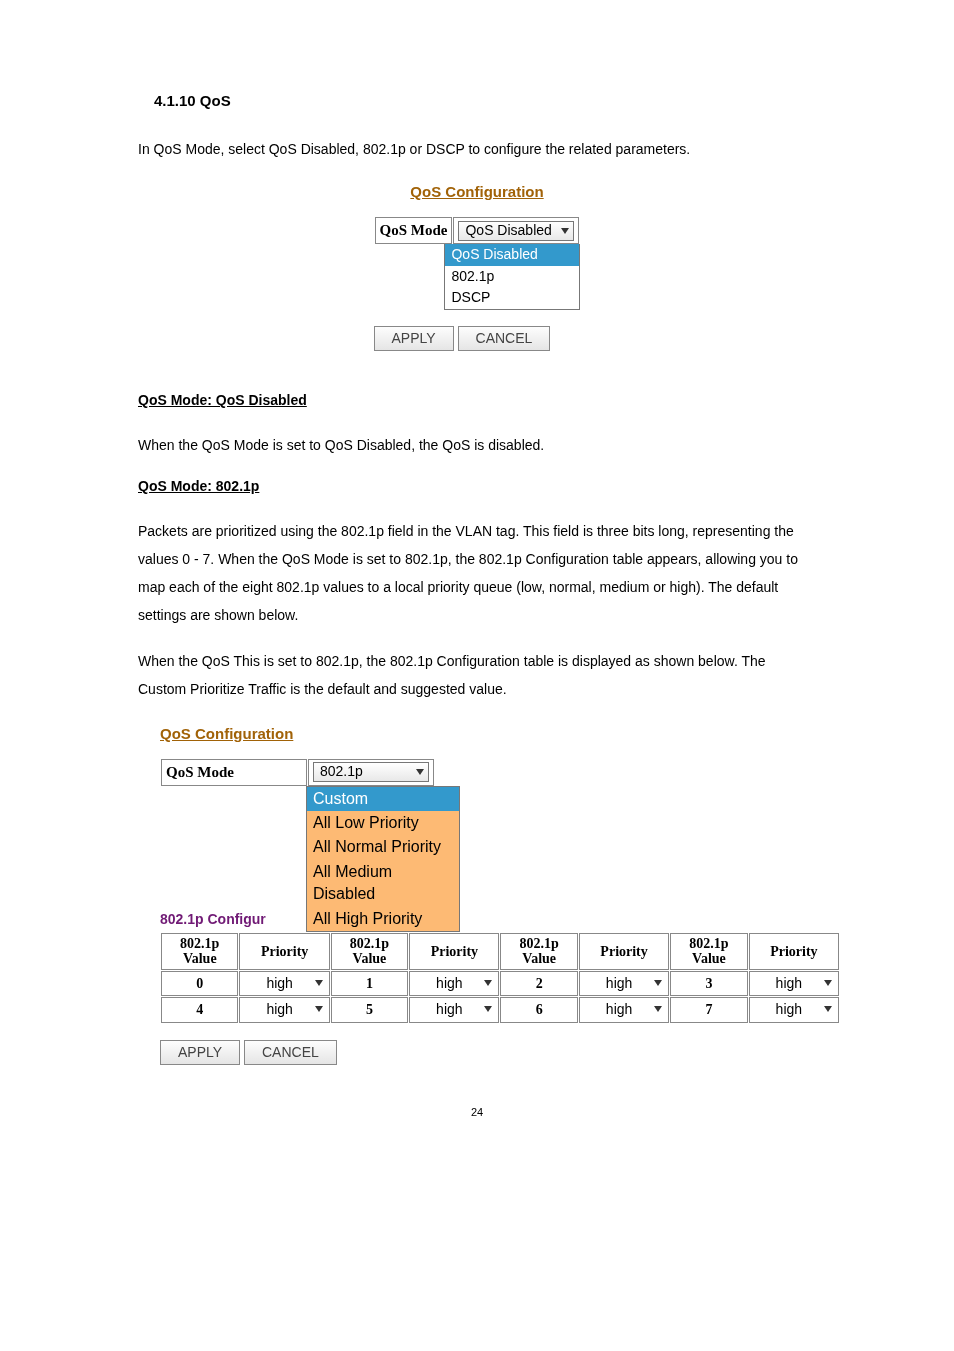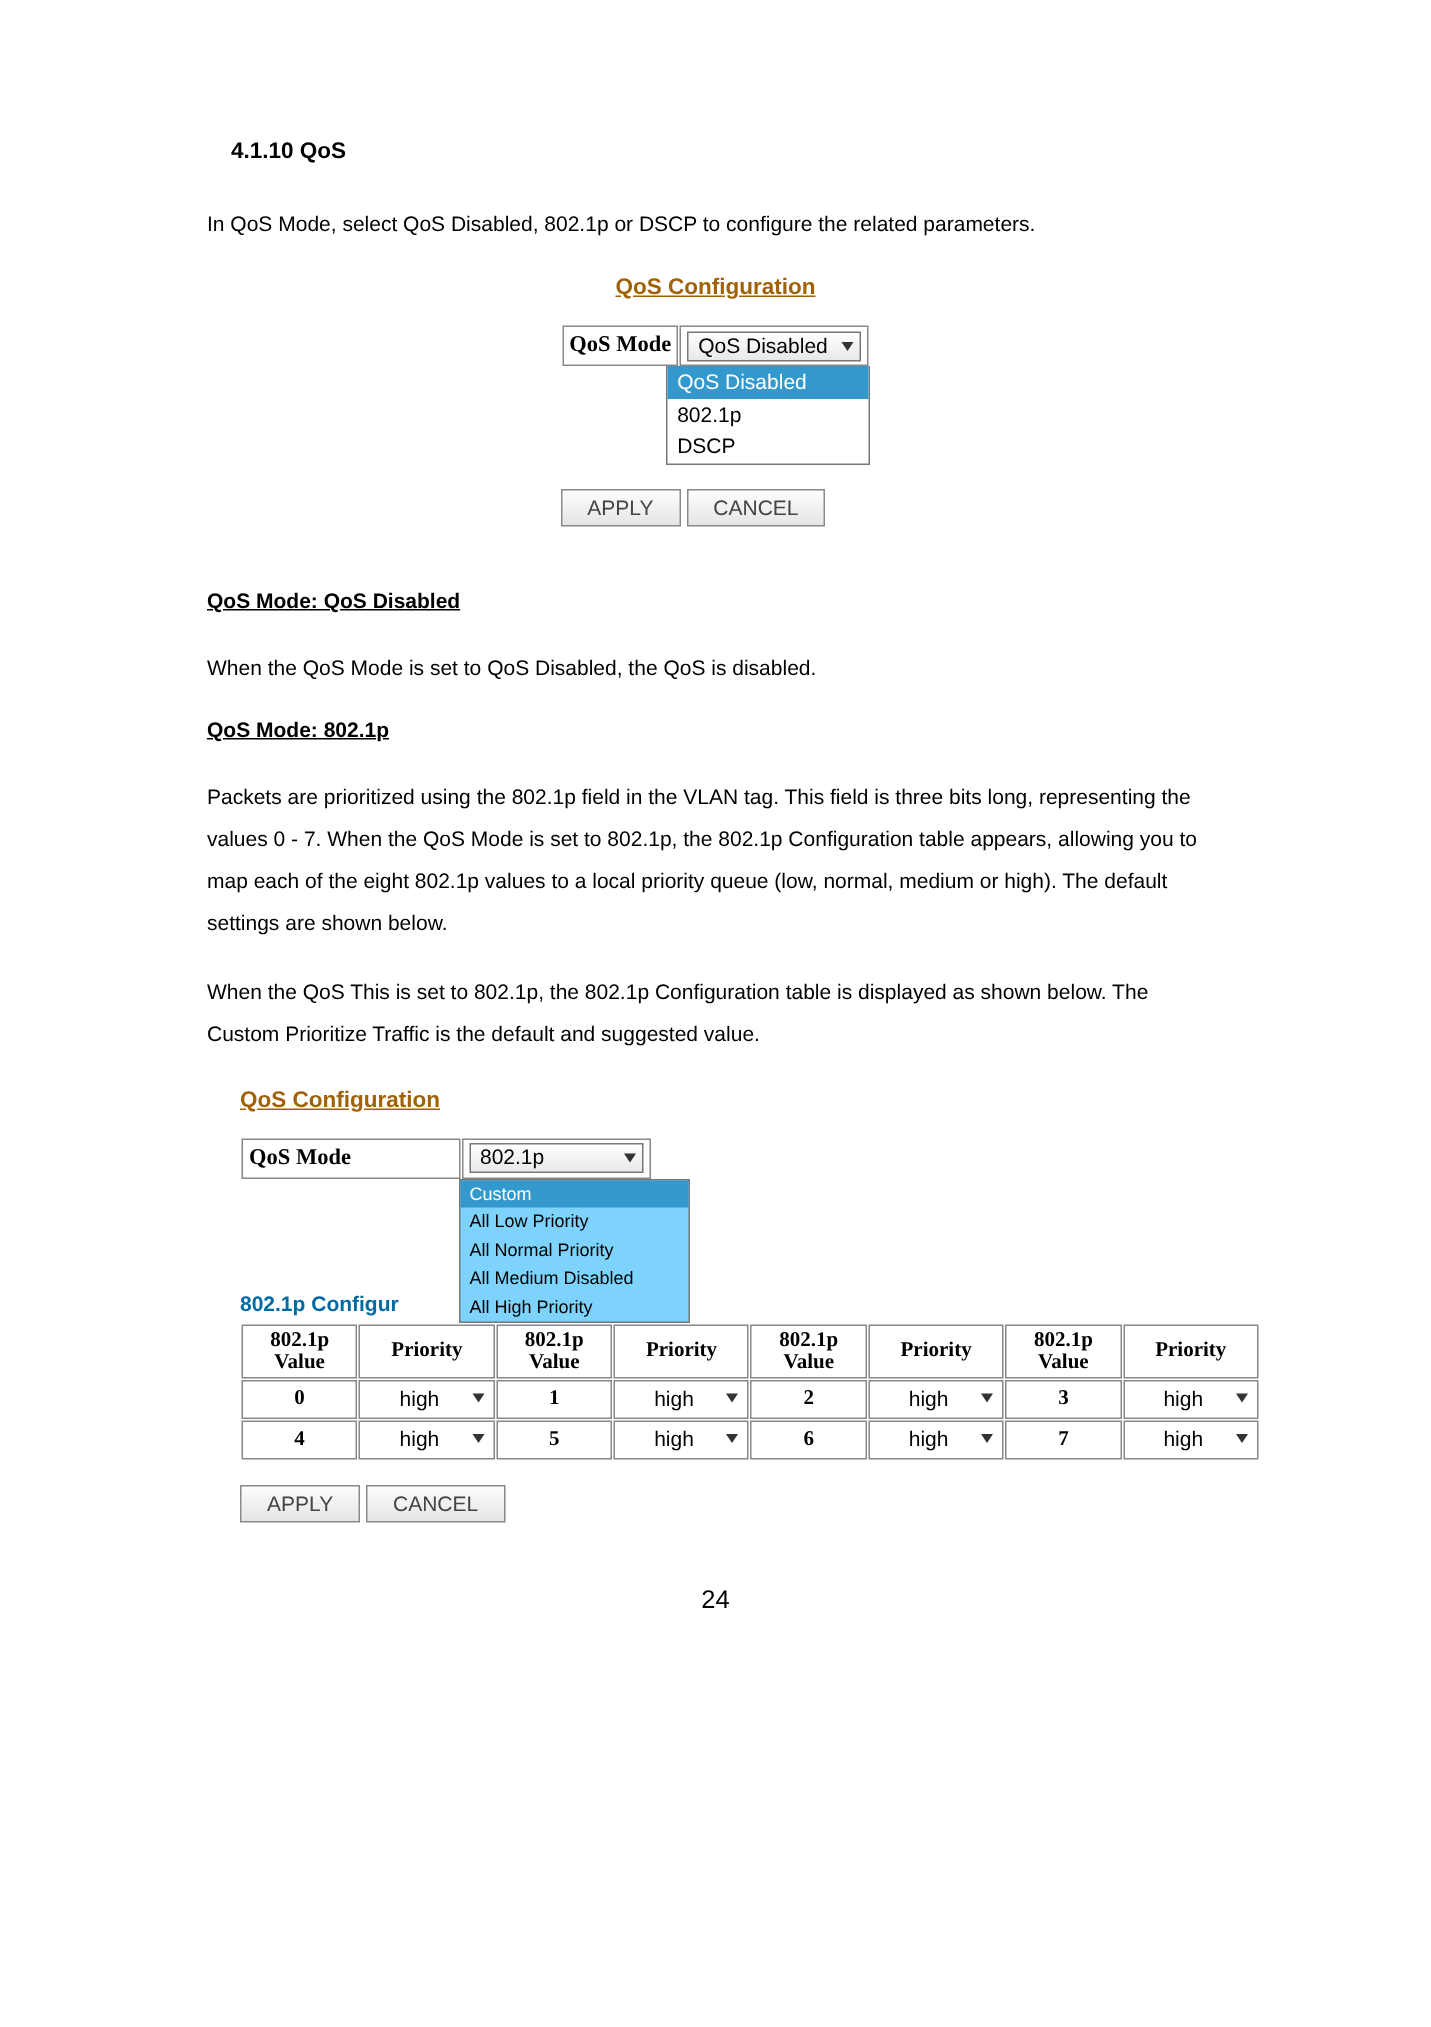--- a/index.html
+++ b/index.html
@@ -125,33 +125,33 @@
     vertical-align: middle;
   }
   .qos2-table td.label {
     font-weight: bold;
     font-family: "Times New Roman", serif;
     font-size: 15px;
     width: 136px;
   }
   .prioritize-options {
     border: 1px solid #777;
-    background: #7dd3fc;
-    font-size: 12px;
+    background: #fdba74;
+    font-size: 16px;
     width: 152px;
   }
   .prioritize-options .dd-item {
     padding: 1px 6px;
   }
   .prioritize-options .dd-item.selected {
     background: #3399cc;
     color: #fff;
   }
   .config-subtitle {
-    color: #0369a1;
+    color: #701a75;
     font-weight: bold;
     font-size: 14px;
     margin: 0 0 2px 0;
     display: inline-block;
     vertical-align: bottom;
   }
   .cfg-table {
     border-collapse: separate;
     border-spacing: 1px;
     width: 680px;
@@ -179,21 +179,21 @@
     font-size: 14px;
     white-space: nowrap;
   }
   .priority-cell .triangle-down {
     float: right;
     margin-top: 6px;
     margin-right: 2px;
   }
   .page-number {
     text-align: center;
-    font-size: 17px;
+    font-size: 11px;
     margin-top: 40px;
   }
   .th-split {
     line-height: 1.1;
   }
 </style>
 </head>
 <body>
 
 <h2 class="section-heading">4.1.10 QoS</h2>

